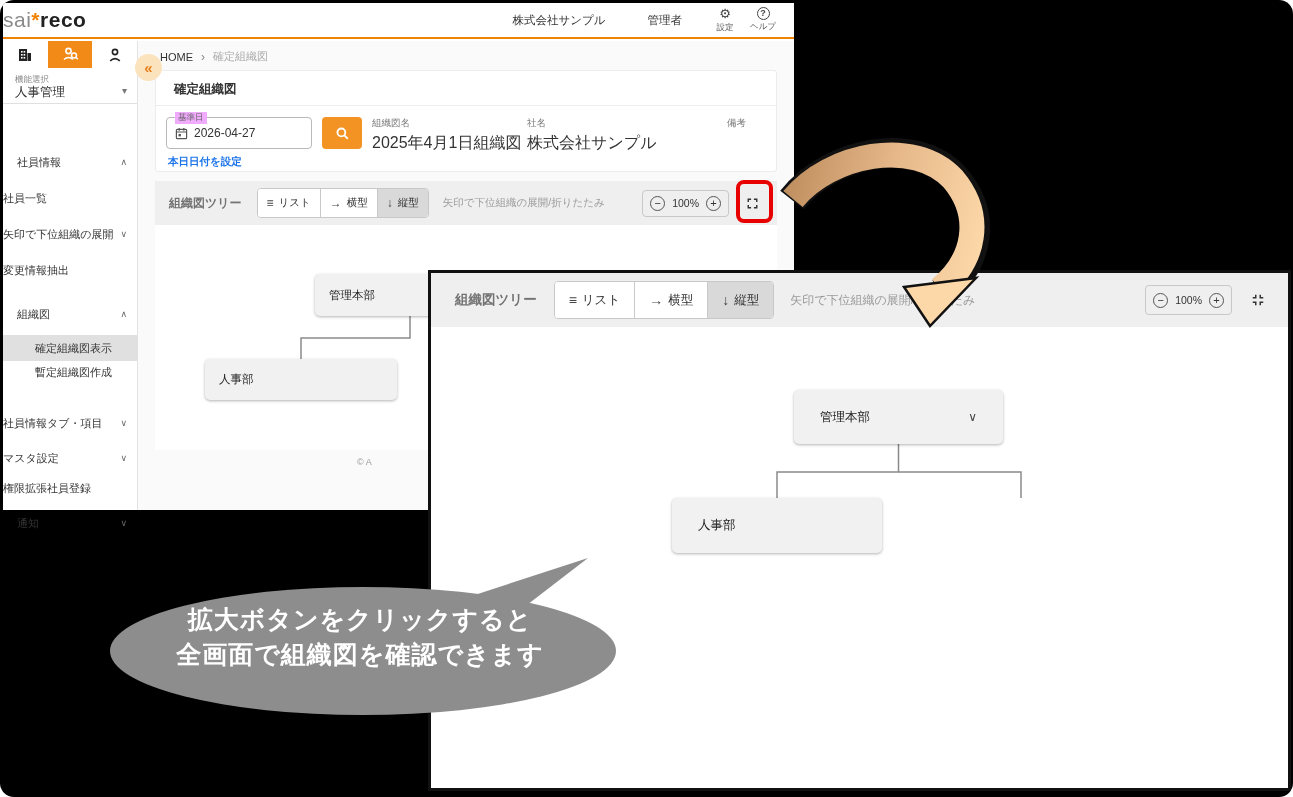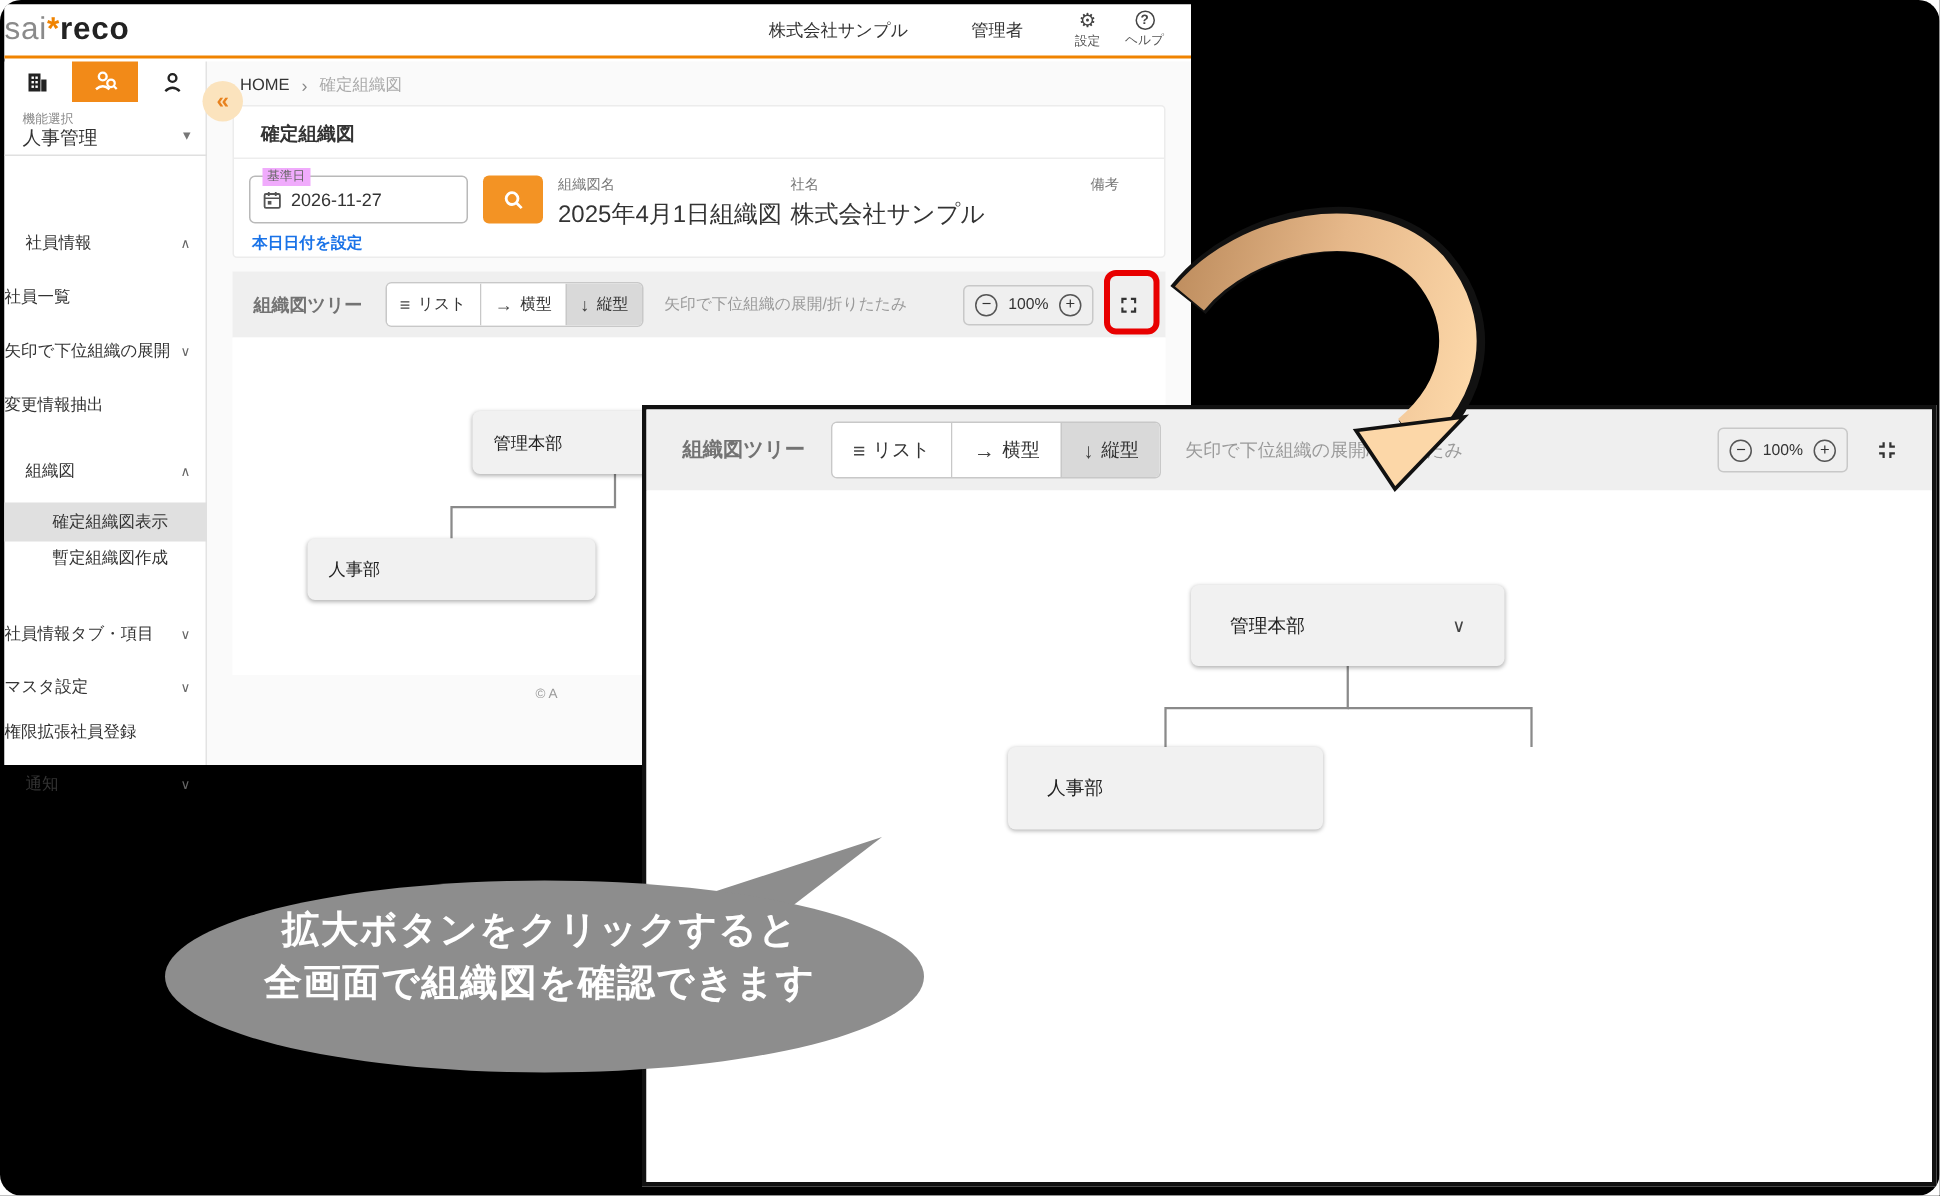--- a/index.html
+++ b/index.html
@@ -193,21 +193,21 @@
         <div class="card-divider"></div>
         <div class="date-field">
           <span class="flabel">基準日</span>
           <svg width="13" height="13" viewBox="0 0 14 14">
               <rect x="1.5" y="2.5" width="11" height="10" rx="1" stroke="#555" stroke-width="1.3" fill="none"></rect>
               <line x1="4.5" y1="1" x2="4.5" y2="4" stroke="#555" stroke-width="1.3"></line>
               <line x1="9.5" y1="1" x2="9.5" y2="4" stroke="#555" stroke-width="1.3"></line>
               <line x1="1.5" y1="5.5" x2="12.5" y2="5.5" stroke="#555" stroke-width="1.1"></line>
               <rect x="3.8" y="7.5" width="2.6" height="2.6" fill="#555"></rect>
             </svg>
-          <span class="dval">2026-11-27</span>
+          <span class="dval">2026-04-27</span>
         </div>
         <button class="search-btn">
           <svg width="15" height="15" viewBox="0 0 16 16">
               <circle cx="6.8" cy="6.8" r="4.2" stroke="#fff" stroke-width="2" fill="none"></circle>
               <line x1="10" y1="10" x2="13.6" y2="13.6" stroke="#fff" stroke-width="2"></line>
             </svg>
         </button>
         <span class="fcol-label" style="left:216px; top:46px">組織図名</span>
         <span class="fcol-value" style="left:216px; top:62px">2025年4月1日組織図</span>
         <span class="fcol-label" style="left:371px; top:46px">社名</span>

